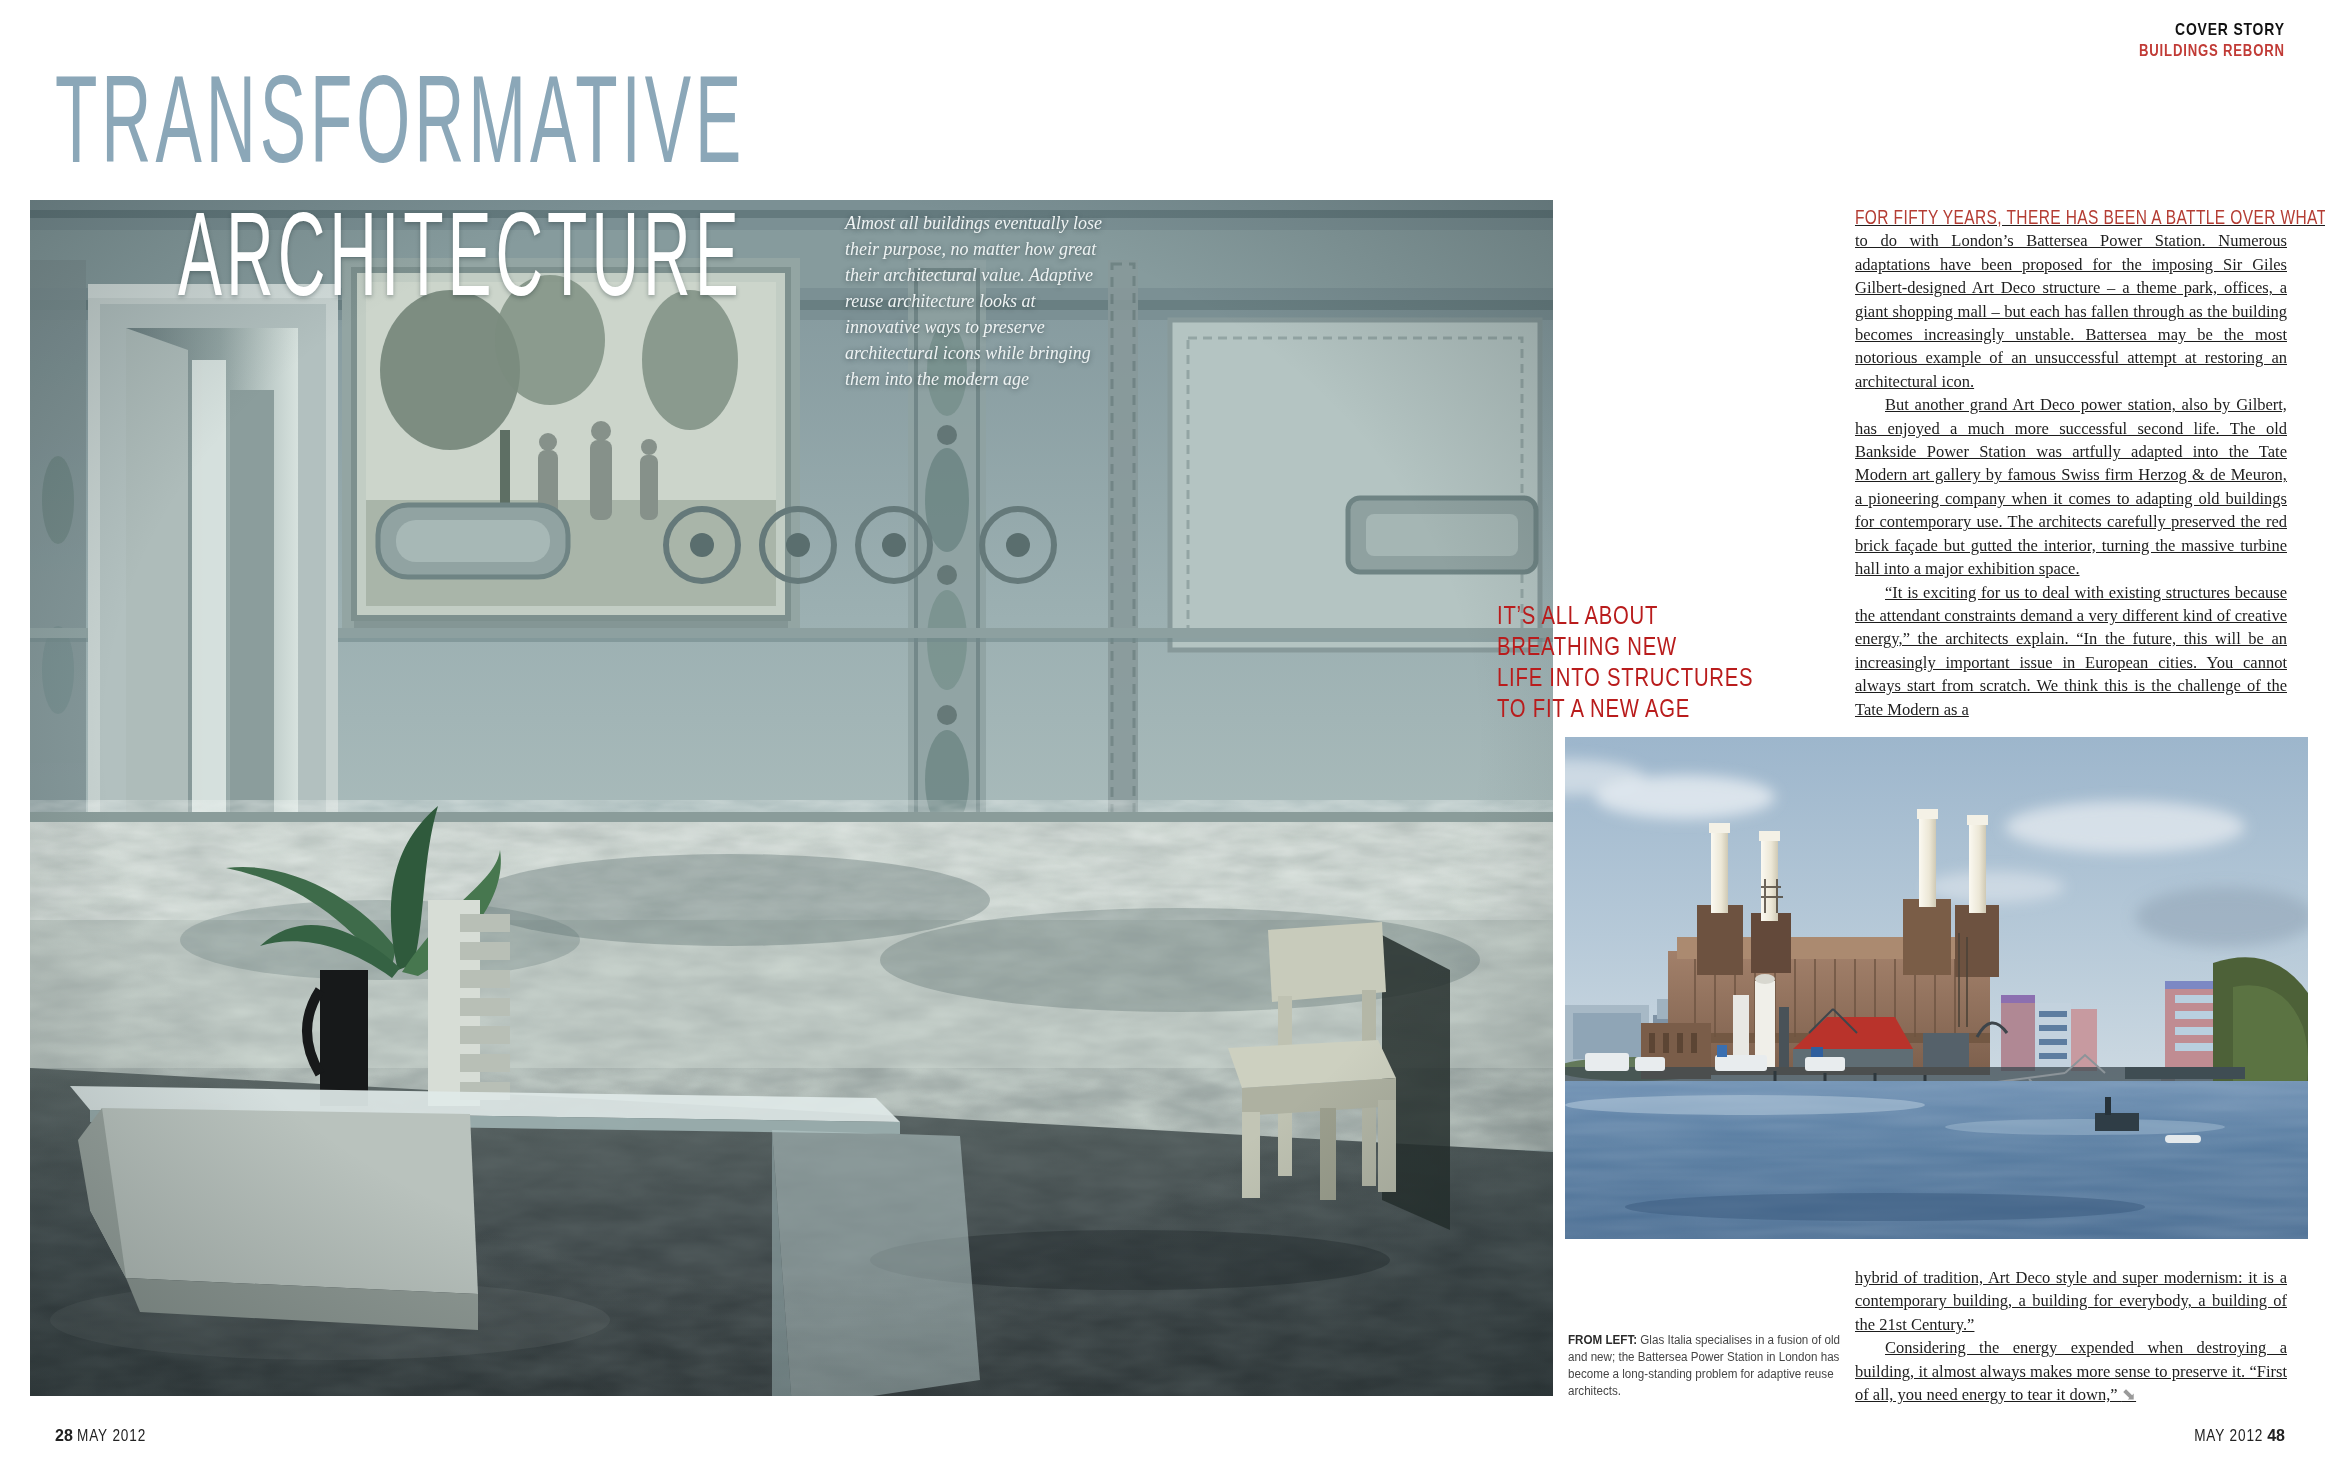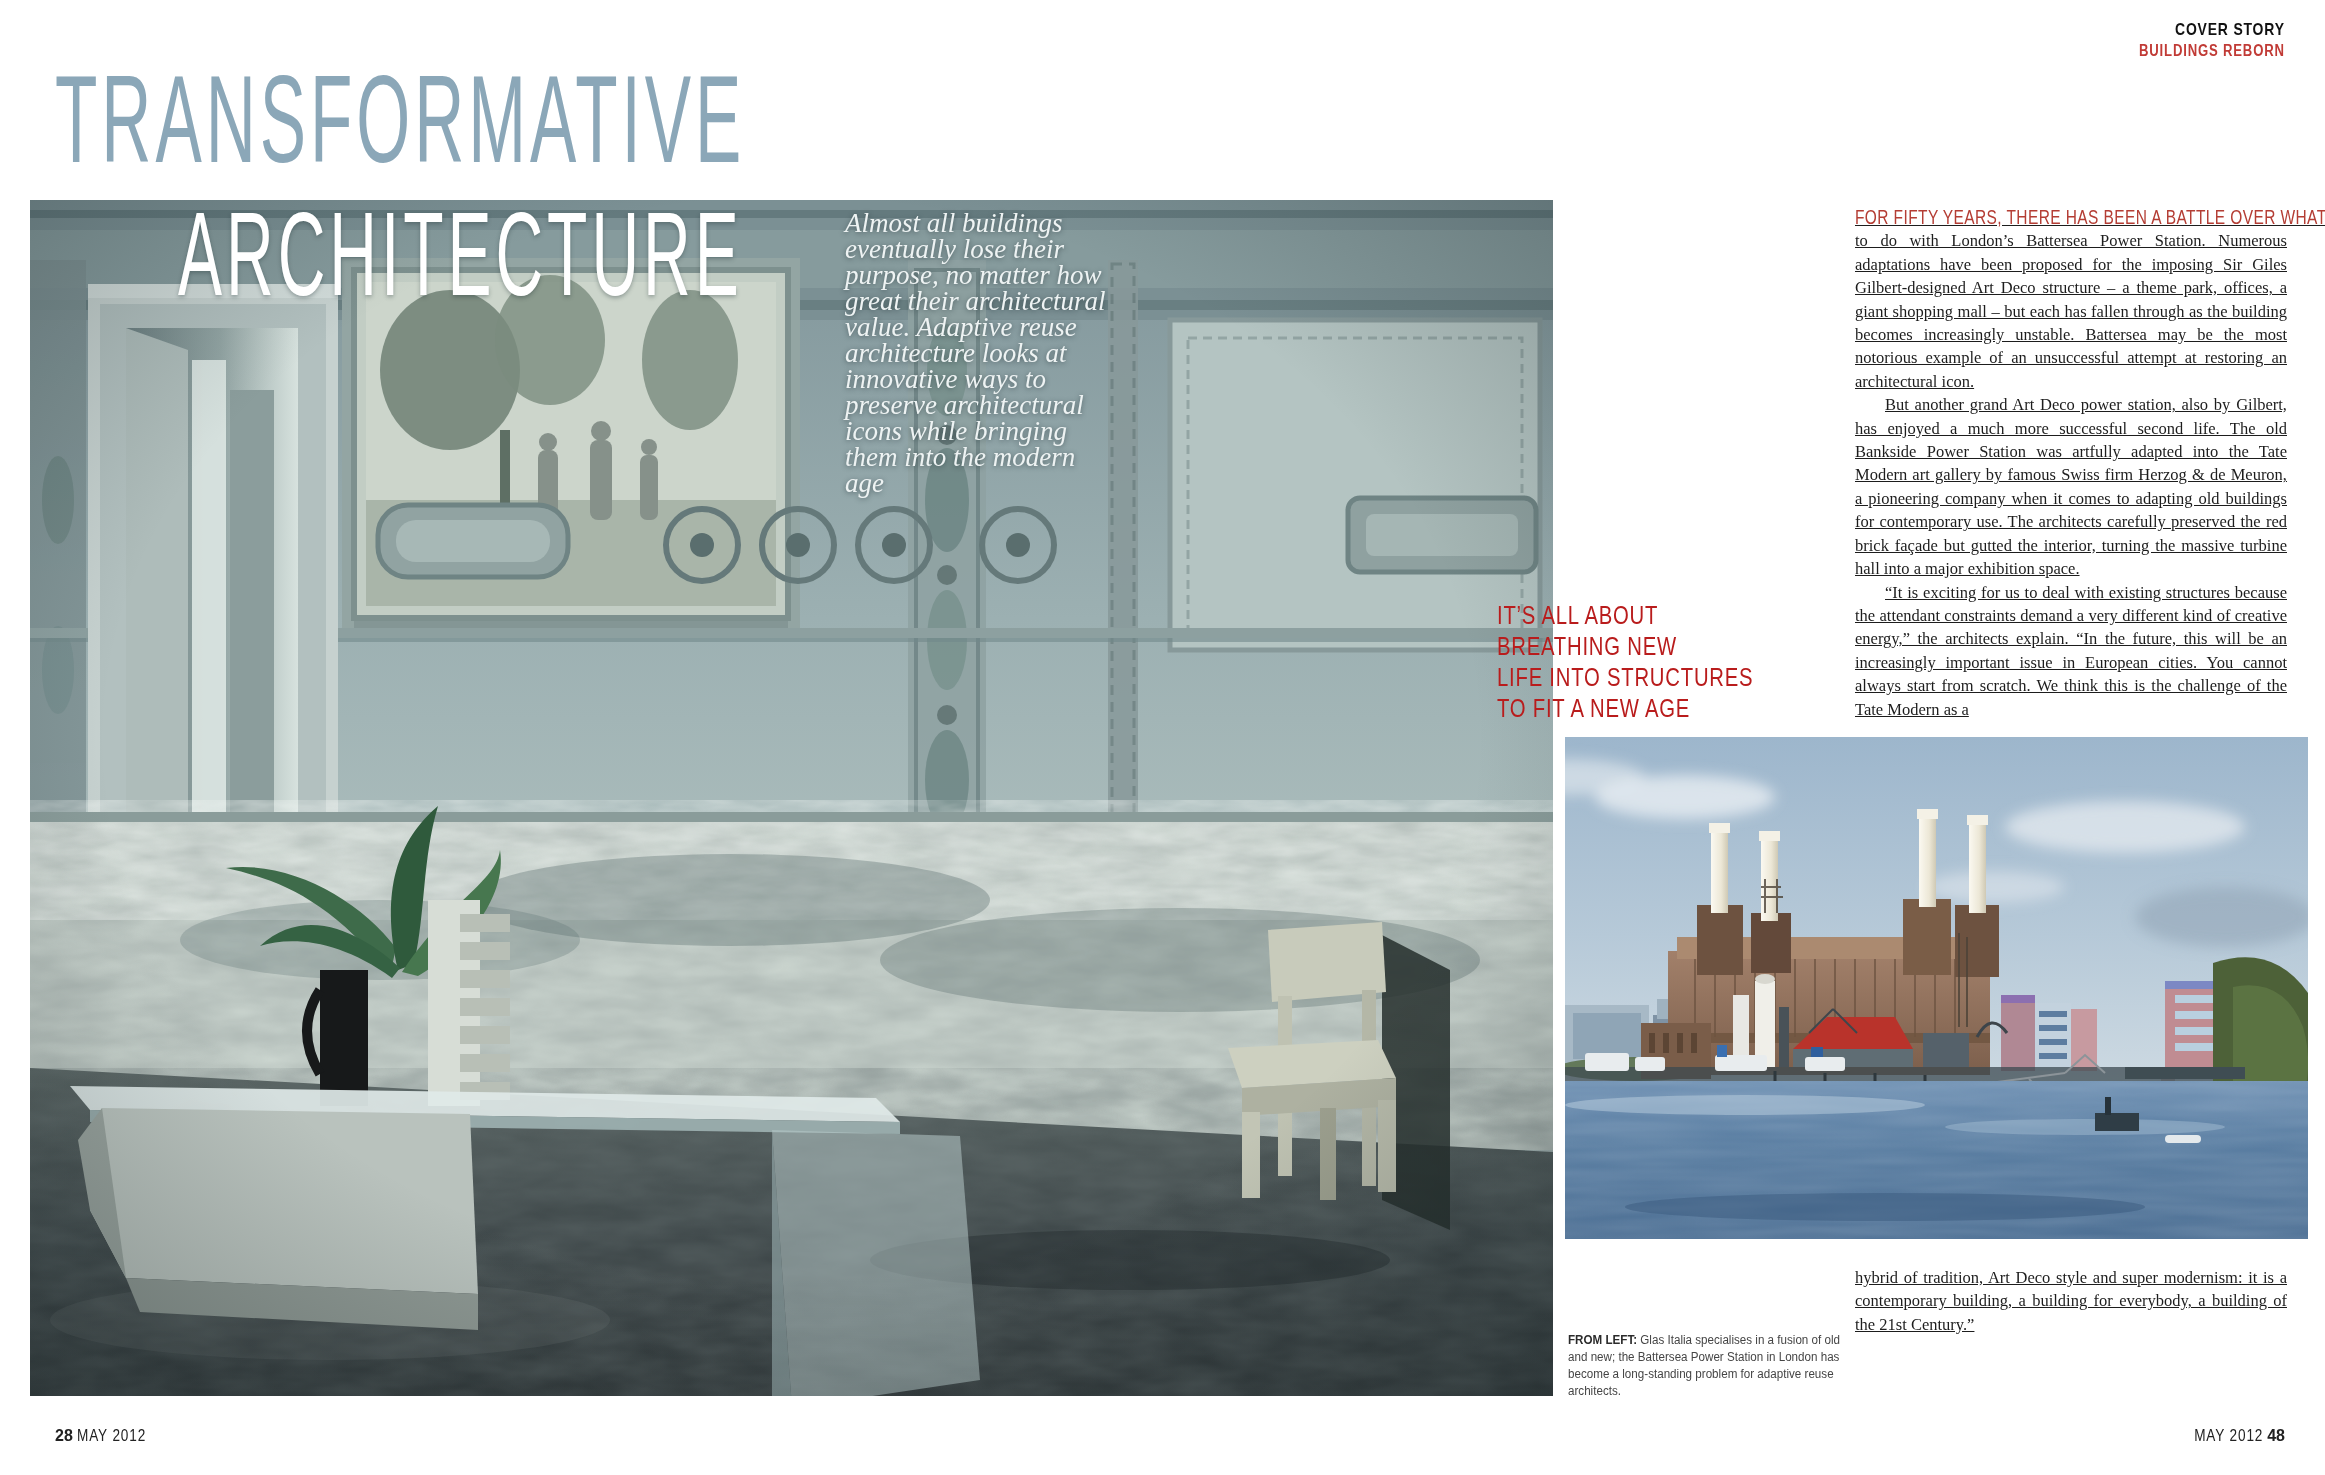--- a/index.html
+++ b/index.html
@@ -22,21 +22,21 @@
   .hl2{position:absolute;left:178px;top:186px;font-size:118px;letter-spacing:7px;color:#ffffff;
     transform:scaleX(0.56);transform-origin:left top;z-index:3;
     text-shadow:0 2px 6px rgba(30,45,50,0.35);}
 
   
   .photo-left{position:absolute;left:30px;top:200px;width:1523px;height:1196px;z-index:1;}
   .photo-left svg{display:block;}
 
   
   .intro{position:absolute;left:845px;top:210px;width:262px;z-index:4;
-    font-family:"Liberation Serif",serif;font-style:italic;font-size:27px;line-height:26px;
+    font-family:"Liberation Serif",serif;font-style:italic;font-size:18px;line-height:26px;
     color:#eef3f3;text-shadow:0 1px 5px rgba(25,40,45,0.55);}
 
   
   .pullquote{position:absolute;left:1497px;top:600px;z-index:2;color:#b91c1c;}
   .pullquote span{display:block;font-size:26px;line-height:31px;letter-spacing:1px;
     transform:scaleX(0.78);transform-origin:left top;white-space:nowrap;}
 
   
   .bodycol{position:absolute;left:1855px;width:432px;
     font-family:"Liberation Serif",serif;font-size:16.5px;line-height:23.4px;color:#1d1d1d;
@@ -459,20 +459,21 @@
       </g>
     </svg>
   </div>
 
   <div class="caption">
     <b>FROM LEFT:</b><span> Glas Italia specialises in a fusion of old and new; the Battersea Power Station in London has become a long-standing problem for adaptive reuse architects.</span>
   </div>
 
   <div class="bodycol bottom">
     <p>hybrid of tradition, Art Deco style and super modernism: it is a contemporary building, a building for everybody, a building of the 21st Century.”</p>
+    <p class="ind"><span>Considering the energy expended when destroying a building, it almost always makes more sense to preserve it. “First of all, you need energy to tear it down,” </span><span class="cont-arrow">⬊</span></p>
   </div>
 
   <div class="folio folio-left">
     <span class="num">28</span>
     <span class="issue">MAY 2012</span>
   </div>
   <div class="folio folio-right">
     <span class="issue">MAY 2012</span>
     <span class="num">48</span>
   </div>

